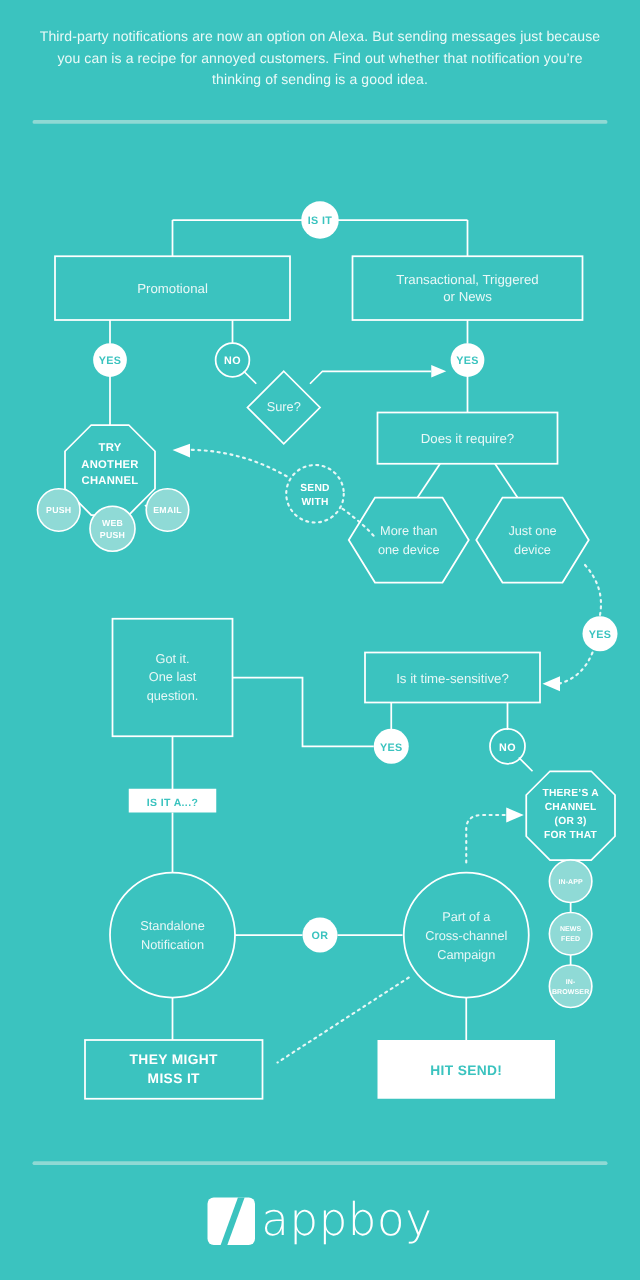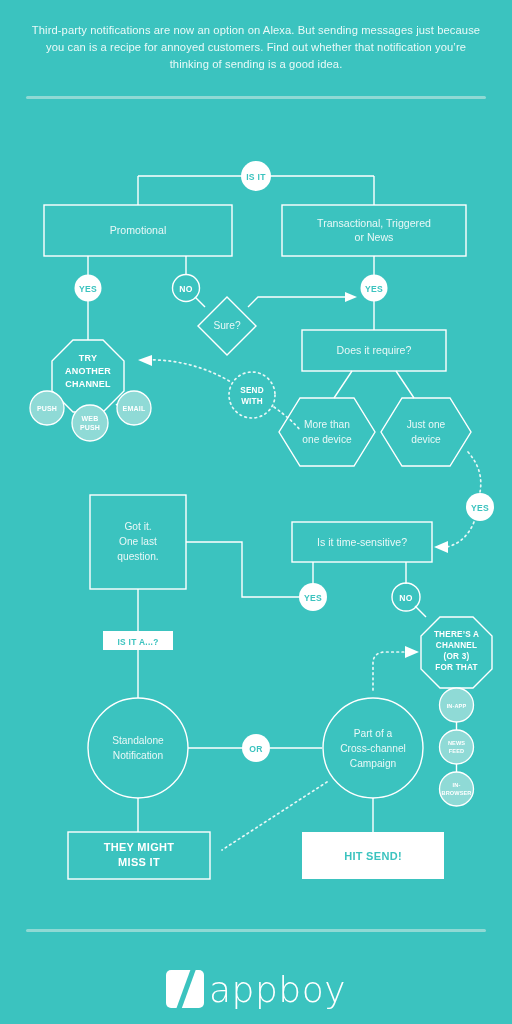--- a/index.html
+++ b/index.html
@@ -44,21 +44,21 @@
   .lbl-teal{fill:#3bc3bf;font-size:8.4px;font-weight:bold;letter-spacing:.3px;font-family:"Liberation Sans",sans-serif;}
   .ln{stroke:#ffffff;stroke-width:1.4;fill:none;}
   .shape{stroke:#ffffff;stroke-width:1.4;fill:none;}
   .dot{stroke:#e6f7f6;stroke-width:1.7;fill:none;stroke-dasharray:1.6 3.6;stroke-linecap:round;}
   .fillwhite{fill:#ffffff;}
   .fillchip{fill:#8fdad6;stroke:#ffffff;stroke-width:1.3;}
   .arrow{fill:#ffffff;}
 
   
   #logo{position:absolute;left:0;top:946px;width:512px;height:62px;}
-  .logo-inner{display:flex;align-items:flex-end;justify-content:center;gap:5px;height:62px;}
+  .logo-inner{display:flex;align-items:center;justify-content:center;gap:5px;height:62px;}
   .logo-mark{
     width:38px;height:38px;background:#ffffff;border-radius:5px;position:relative;overflow:hidden;
   }
   .logo-mark::after{
     content:"";position:absolute;left:50%;top:-8px;width:5px;height:58px;
     background:#3bc3bf;transform:rotate(20deg) translateX(-2px);
   }
   .logo-word{
     color:#ffffff;font-size:36px;letter-spacing:.5px;font-weight:300;
     font-family:"DejaVu Sans", sans-serif;line-height:1;

